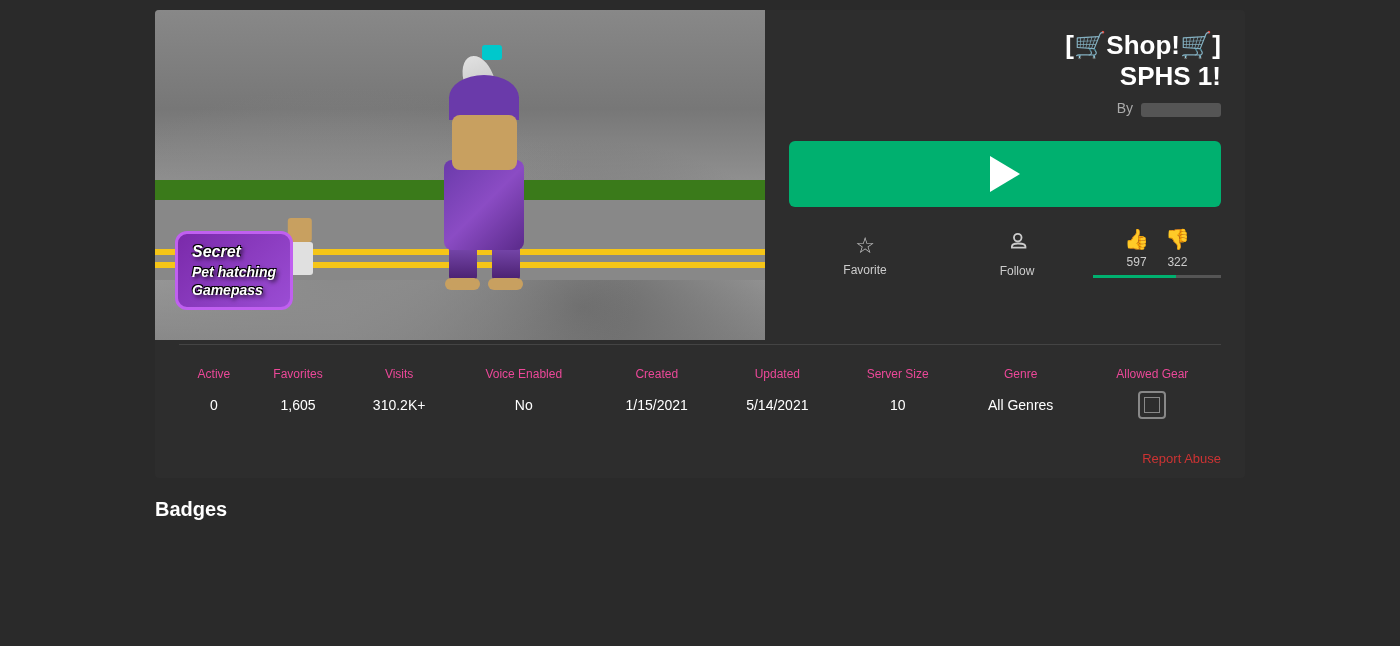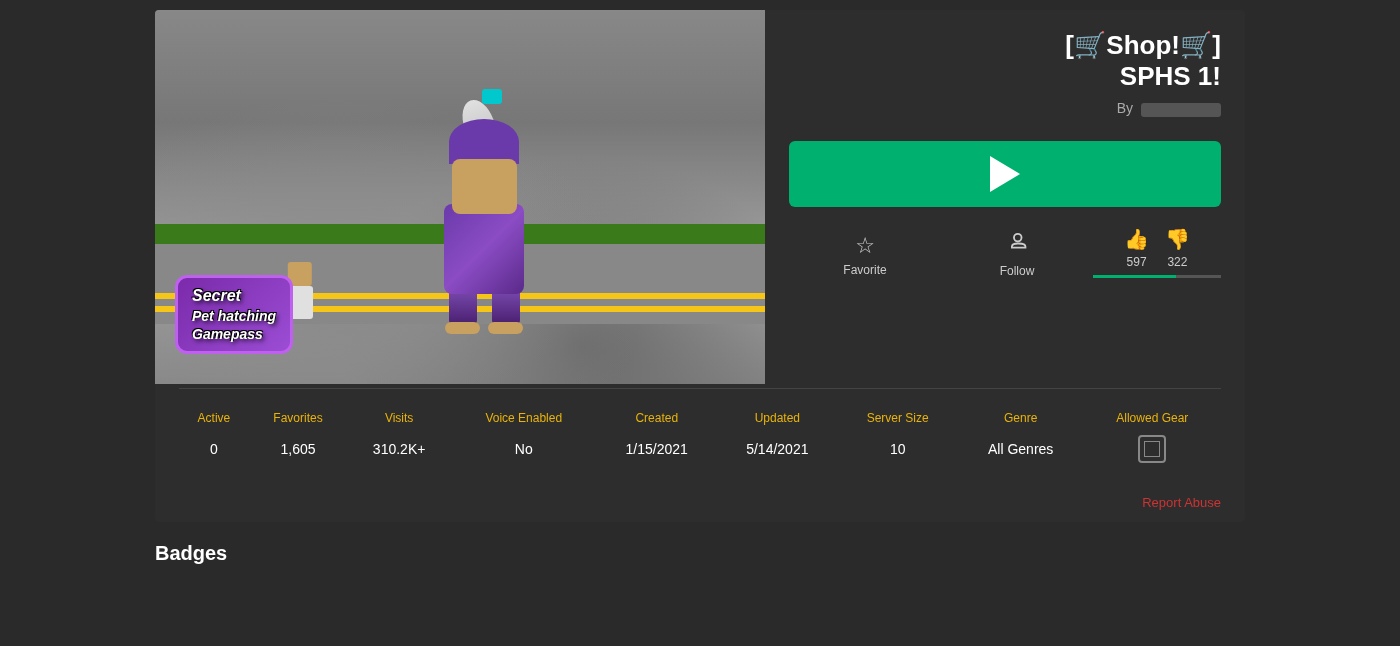--- a/index.html
+++ b/index.html
@@ -24,21 +24,21 @@
     }
 
     .game-header {
       display: flex;
       gap: 0;
     }
 
     .game-thumbnail {
       width: 610px;
       min-width: 610px;
-      height: 374px;
+      height: 330px;
       background: linear-gradient(135deg, #555 0%, #444 40%, #333 100%);
       position: relative;
       overflow: hidden;
       flex-shrink: 0;
     }
 
     .thumbnail-bg {
       width: 100%;
       height: 100%;
       background: 
@@ -284,21 +284,21 @@
       margin: 4px 0 16px 0;
     }
 
     .stats-table {
       width: 100%;
       border-collapse: collapse;
     }
 
     .stats-table th {
       font-size: 12px;
-      color: #eab308;
+      color: #ec4899;
       font-weight: 400;
       text-align: center;
       padding: 6px 4px;
     }
 
     .stats-table td {
       font-size: 14px;
       color: #ffffff;
       font-weight: 400;
       text-align: center;

